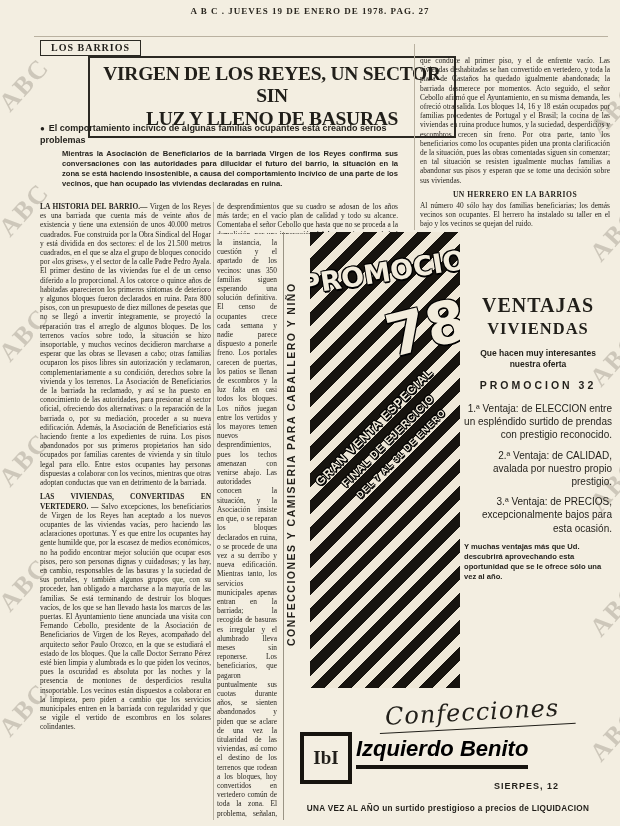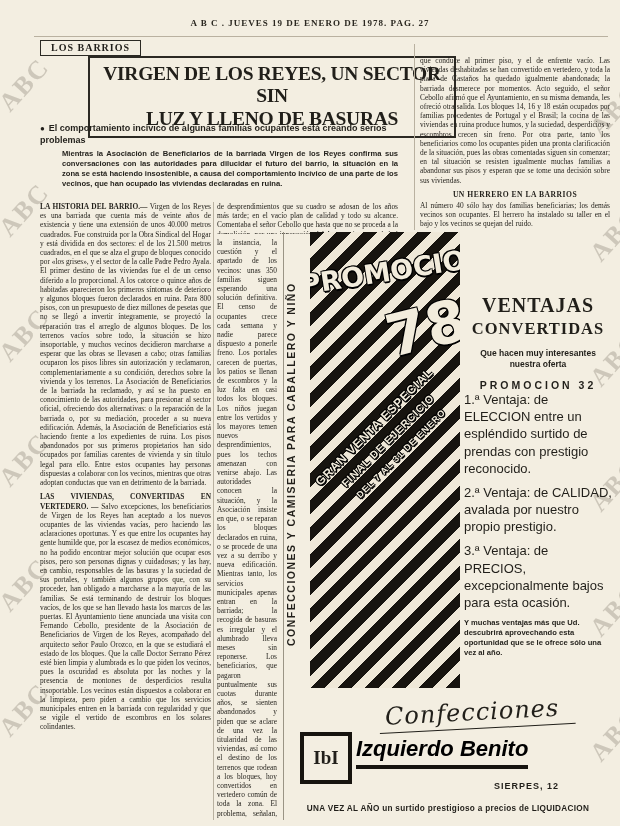--- a/index.html
+++ b/index.html
@@ -1,18 +1,18 @@
 <!DOCTYPE html>
 <html><head>
 <meta charset="utf-8">
 <style>
   html,body{margin:0;padding:0;background:#6e6a61;}
   .page{position:relative;width:620px;height:826px;background:#f3eee1;overflow:hidden;
         font-family:"Liberation Serif",serif;color:#211f1a;}
-  .masthead{position:absolute;top:18px;left:0;width:100%;text-align:center;
+  .masthead{position:absolute;top:6px;left:0;width:100%;text-align:center;
             font-size:9px;font-weight:bold;letter-spacing:1px;color:#2b2821;}
   .toprule{position:absolute;top:36px;left:34px;right:12px;border-top:1px solid #b9b1a0;}
   .wm{position:absolute;font-weight:bold;font-size:26px;color:#a9a295;opacity:.5;
       transform:rotate(-48deg);letter-spacing:2px;pointer-events:none;}
   .section-label{position:absolute;left:40px;top:40px;border:1px solid #2b2923;
                  padding:1px 10px 2px;font-weight:bold;font-size:10px;letter-spacing:1px;}
   .headline-box{position:absolute;left:40px;top:56px;width:356px;border:2px solid #2b2923;
                 padding:5px 4px 6px;text-align:center;background:#f3eee1;margin-left:48px;}
   .headline{font-size:19.5px;font-weight:bold;line-height:1.15;letter-spacing:-0.3px;display:block;}
   .subhead{position:absolute;left:40px;top:123px;width:358px;
@@ -45,21 +45,21 @@
   .promo-band{position:absolute;left:-28px;top:180px;width:212px;transform:rotate(-45deg);
               text-align:center;font-family:"Liberation Sans",sans-serif;font-weight:bold;}
   .promo-band .l1{font-size:12px;letter-spacing:1px;line-height:19px;}
   .promo-band .l2{font-size:10.5px;letter-spacing:1px;line-height:19px;}
   .promo-band .l3{font-size:9px;letter-spacing:1px;line-height:19px;}
   .ad-right{position:absolute;left:180px;top:62px;width:148px;text-align:center;}
   .vt1{font-size:20px;font-weight:bold;letter-spacing:1px;}
   .vt2{font-size:16.5px;font-weight:bold;letter-spacing:1px;margin-top:2px;}
   .vt-sub{margin-top:9px;font-family:"Liberation Sans",sans-serif;font-weight:bold;font-size:8.5px;line-height:1.3;}
   .vt-promo{margin-top:9px;font-family:"Liberation Sans",sans-serif;font-weight:bold;font-size:10.5px;letter-spacing:3px;}
-  .ventajas{text-align:left;font-family:"Liberation Sans",sans-serif;font-size:13px;line-height:1.32;}
+  .ventajas{margin-top:11px;text-align:right;font-family:"Liberation Sans",sans-serif;font-size:10px;line-height:1.32;}
   .ventajas p{margin:0 0 7px;}
   .vt-close{margin-top:3px;text-align:left;font-family:"Liberation Sans",sans-serif;
             font-weight:bold;font-size:7.6px;line-height:1.32;}
   .brand-script{position:absolute;left:95px;top:466px;font-family:"DejaVu Serif",serif;
                 font-style:italic;font-size:24px;letter-spacing:1px;transform:rotate(-3deg);
                 border-bottom:1px solid #211f1a;padding:0 16px 2px 6px;}
   .logo-box{position:absolute;left:16px;top:500px;width:44px;height:44px;border:4px solid #17140f;
             display:flex;align-items:center;justify-content:center;
             font-weight:bold;font-size:19px;font-family:"Liberation Serif",serif;}
   .brand-name{position:absolute;left:72px;top:504px;font-family:"Liberation Sans",sans-serif;
@@ -130,21 +130,21 @@
       <div class="promo-78 outline">78</div>
       <div class="promo-band outline">
         <div class="l1">GRAN VENTA ESPECIAL</div>
         <div class="l2">FINAL DE EJERCICIO</div>
         <div class="l3">DEL 7 AL 31 DE ENERO</div>
       </div>
     </div>
 
     <div class="ad-right">
       <div class="vt1">VENTAJAS</div>
-      <div class="vt2">CONVERTIDAS</div>
+      <div class="vt2">VIVIENDAS</div>
       <div class="vt-sub">Que hacen muy interesantes nuestra oferta</div>
       <div class="vt-promo">PROMOCION 32</div>
       <div class="ventajas">
         <p>1.ª Ventaja: de ELECCION entre un espléndido surtido de prendas con prestigio reconocido.</p>
         <p>2.ª Ventaja: de CALIDAD, avalada por nuestro propio prestigio.</p>
         <p>3.ª Ventaja: de PRECIOS, excepcionalmente bajos para esta ocasión.</p>
       </div>
       <div class="vt-close">Y muchas ventajas más que Ud. descubrirá aprovechando esta oportunidad que se le ofrece sólo una vez al año.</div>
     </div>
 

